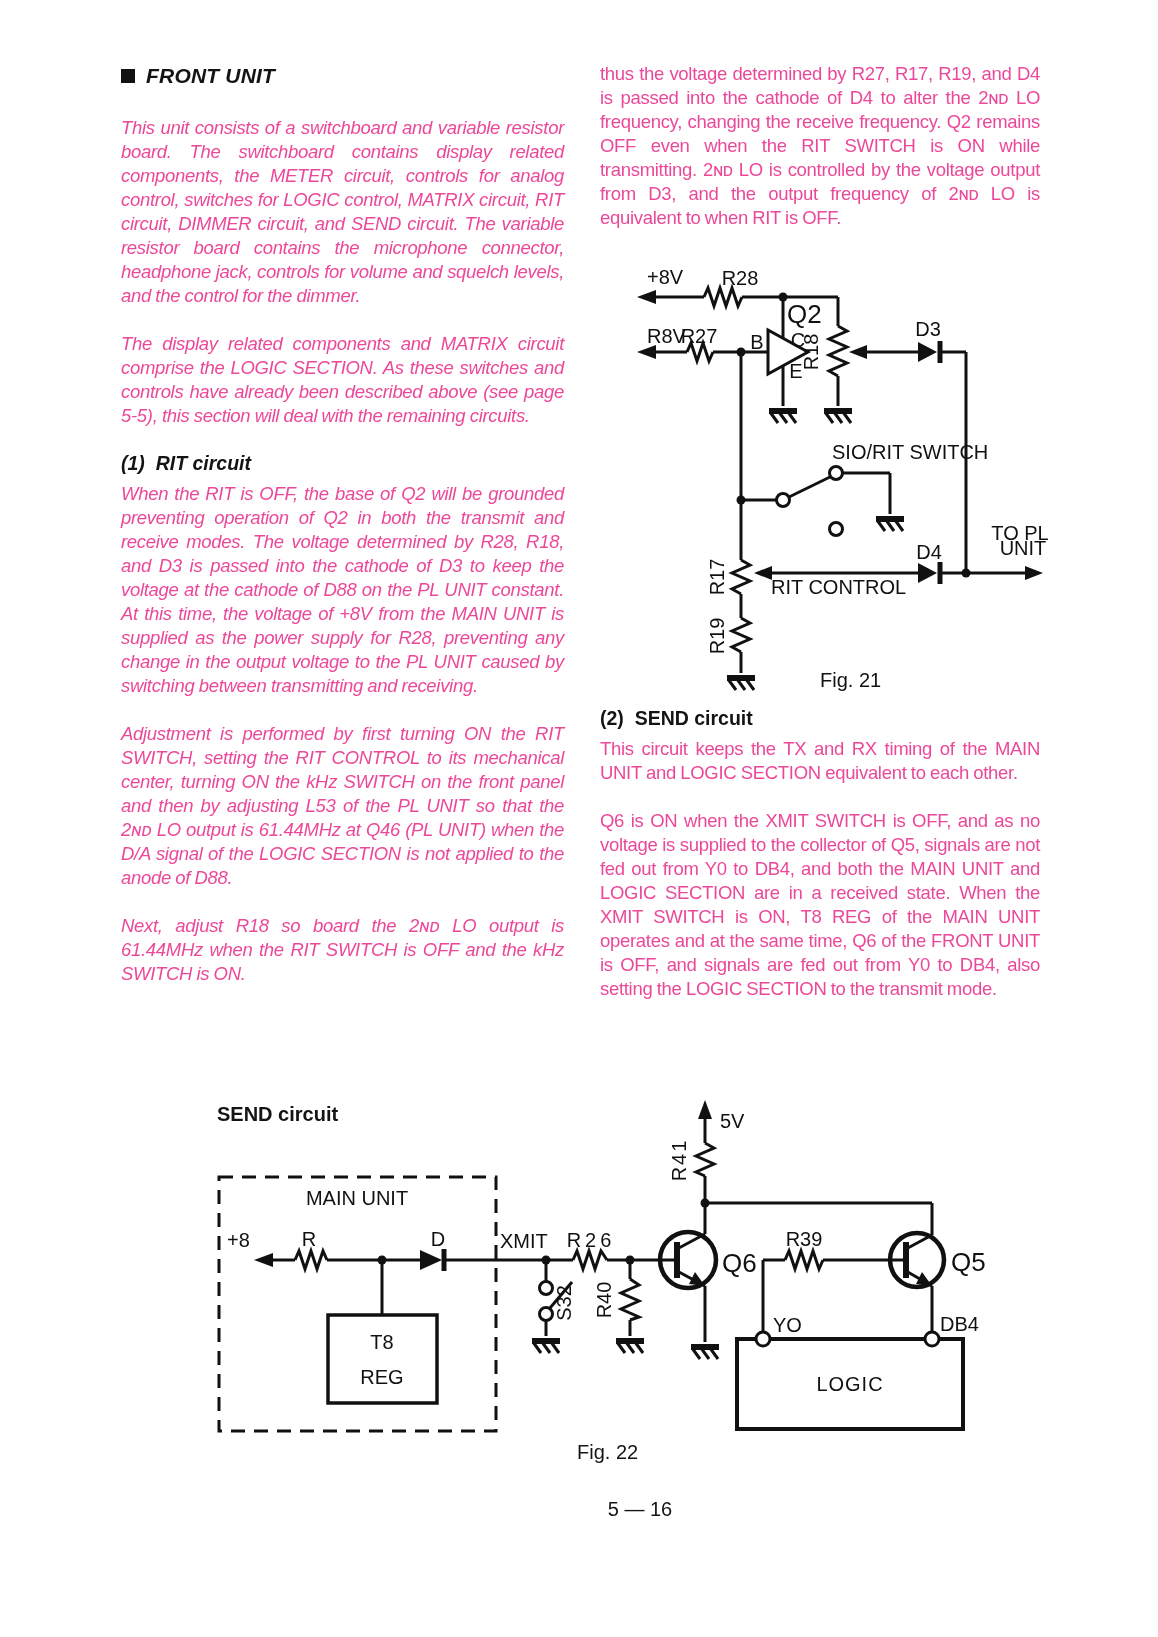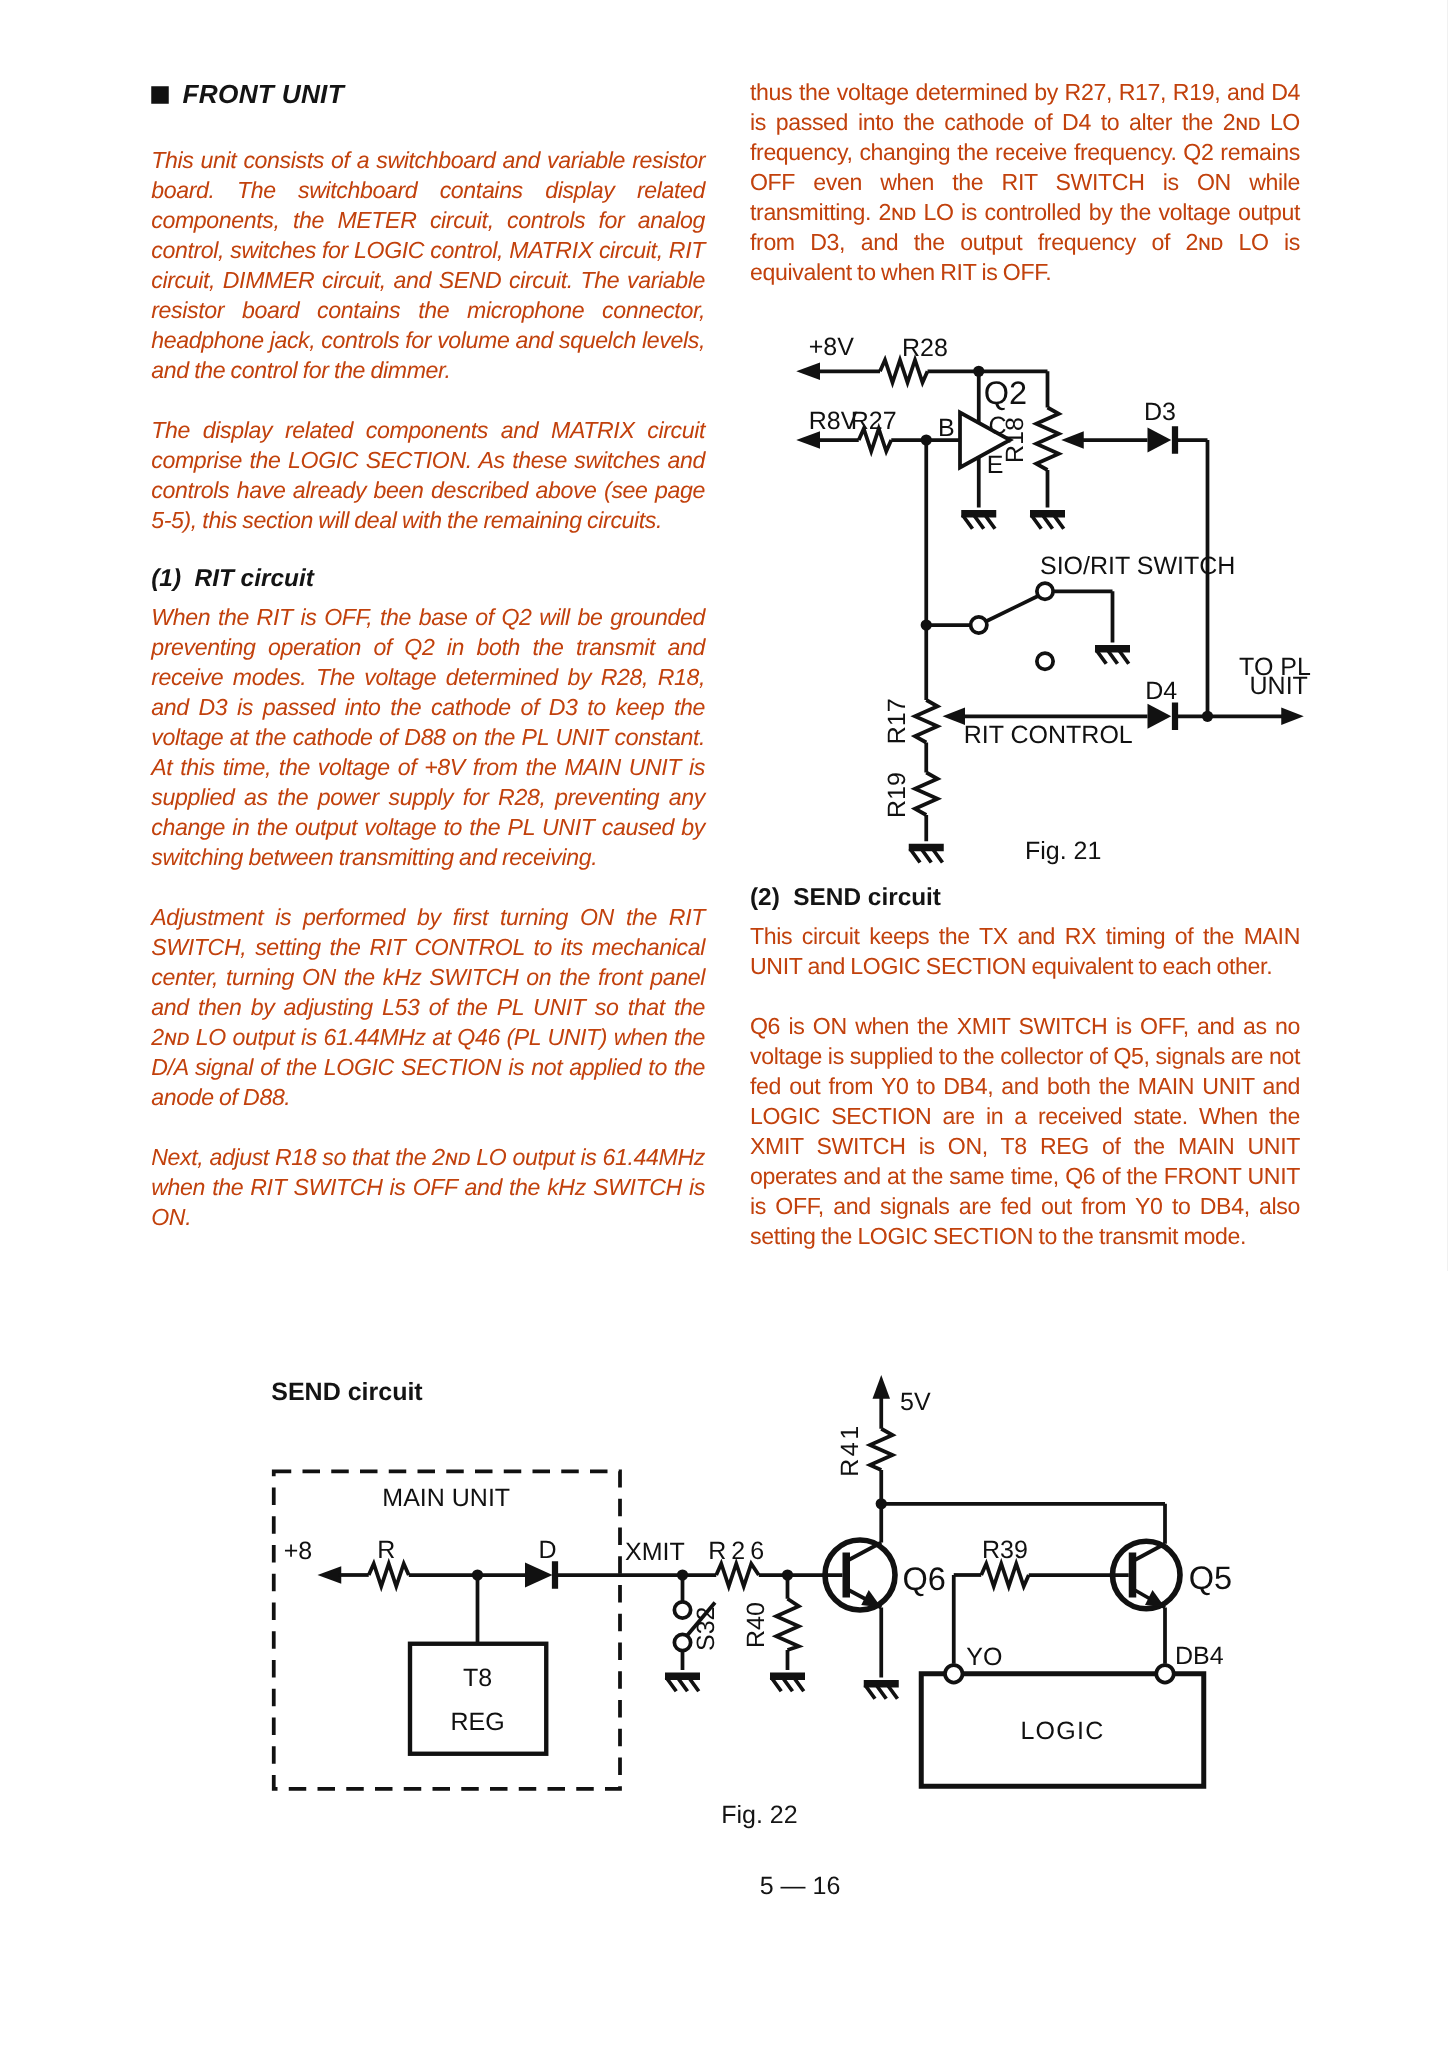--- a/index.html
+++ b/index.html
@@ -6,21 +6,21 @@
   .page{position:relative;width:1158px;height:1637px;background:#ffffff;overflow:hidden;
         font-family:"Liberation Sans",sans-serif;color:#141414;}
   .col{position:absolute;}
   .col-left{left:121px;top:64px;width:455px;font-style:italic;}
   .col-right-top{left:600px;top:62px;width:452px;}
   .col-right-bot{left:600px;top:705px;width:452px;}
   .h1row{display:flex;align-items:center;margin:0 0 28px 0;}
   .sq{width:14px;height:14px;background:#111;margin-right:11px;flex:0 0 auto;}
   .h1t{font-size:21px;font-weight:700;letter-spacing:0.2px;}
   p.body{font-size:18.5px;line-height:24px;text-align:justify;margin:0 12px 24px 0;
-         letter-spacing:-0.3px;word-spacing:-0.5px;color:#c2410c;}
+         letter-spacing:-0.3px;word-spacing:-0.5px;color:#ec4899;}
   .subhead{font-size:19.5px;font-weight:700;margin:2px 0 7px 0;white-space:pre-wrap;}
   .subhead.tight{margin:4px 0 0 0;}
   .figheading{position:absolute;left:217px;top:1103px;font-size:20px;font-weight:700;}
   .caption{position:absolute;font-size:20px;}
   .cap22{left:577px;top:1441px;}
   .pagenum{position:absolute;left:560px;top:1498px;width:160px;text-align:center;font-size:20px;}
   svg{position:absolute;}
   svg text{font-family:"Liberation Sans",sans-serif;fill:#111;font-size:20px;}
   svg .big{font-size:26px;}
   svg .w{stroke:#111;stroke-width:3;fill:none;}
@@ -38,21 +38,21 @@
   <div class="col col-left">
     <div class="h1row">
       <span class="sq"></span>
       <span class="h1t">FRONT UNIT</span>
     </div>
     <p class="body">This unit consists of a switchboard and variable resistor board. The switchboard contains display related components, the METER circuit, controls for analog control, switches for LOGIC control, MATRIX circuit, RIT circuit, DIMMER circuit, and SEND circuit. The variable resistor board contains the microphone connector, headphone jack, controls for volume and squelch levels, and the control for the dimmer.</p>
     <p class="body">The display related components and MATRIX circuit comprise the LOGIC SECTION. As these switches and controls have already been described above (see page 5-5), this section will deal with the remaining circuits.</p>
     <div class="subhead">(1)&nbsp;&nbsp;RIT circuit</div>
     <p class="body">When the RIT is OFF, the base of Q2 will be grounded preventing operation of Q2 in both the transmit and receive modes. The voltage determined by R28, R18, and D3 is passed into the cathode of D3 to keep the voltage at the cathode of D88 on the PL UNIT constant. At this time, the voltage of +8V from the MAIN UNIT is supplied as the power supply for R28, preventing any change in the output voltage to the PL UNIT caused by switching between transmitting and receiving.</p>
     <p class="body">Adjustment is performed by first turning ON the RIT SWITCH, setting the RIT CONTROL to its mechanical center, turning ON the kHz SWITCH on the front panel and then by adjusting L53 of the PL UNIT so that the 2ɴᴅ LO output is 61.44MHz at Q46 (PL UNIT) when the D/A signal of the LOGIC SECTION is not applied to the anode of D88.</p>
-    <p class="body">Next, adjust R18 so that the 2ɴᴅ LO output is 61.44MHz when the RIT SWITCH is OFF and the kHz SWITCH is ON.</p>
+    <p class="body">Next, adjust R18 so board the 2ɴᴅ LO output is 61.44MHz when the RIT SWITCH is OFF and the kHz SWITCH is ON.</p>
   </div>
 
   <div class="col col-right-top">
     <p class="body">thus the voltage determined by R27, R17, R19, and D4 is passed into the cathode of D4 to alter the 2ɴᴅ LO frequency, changing the receive frequency. Q2 remains OFF even when the RIT SWITCH is ON while transmitting. 2ɴᴅ LO is controlled by the voltage output from D3, and the output frequency of 2ɴᴅ LO is equivalent to when RIT is OFF.</p>
   </div>
 
   <svg style="left:600px;top:250px;" width="470" height="448" viewBox="600 250 470 448">
     <defs>
       <g id="gnd">
         <path d="M-14 3 H14" stroke="#111" stroke-width="6" fill="none"></path>

